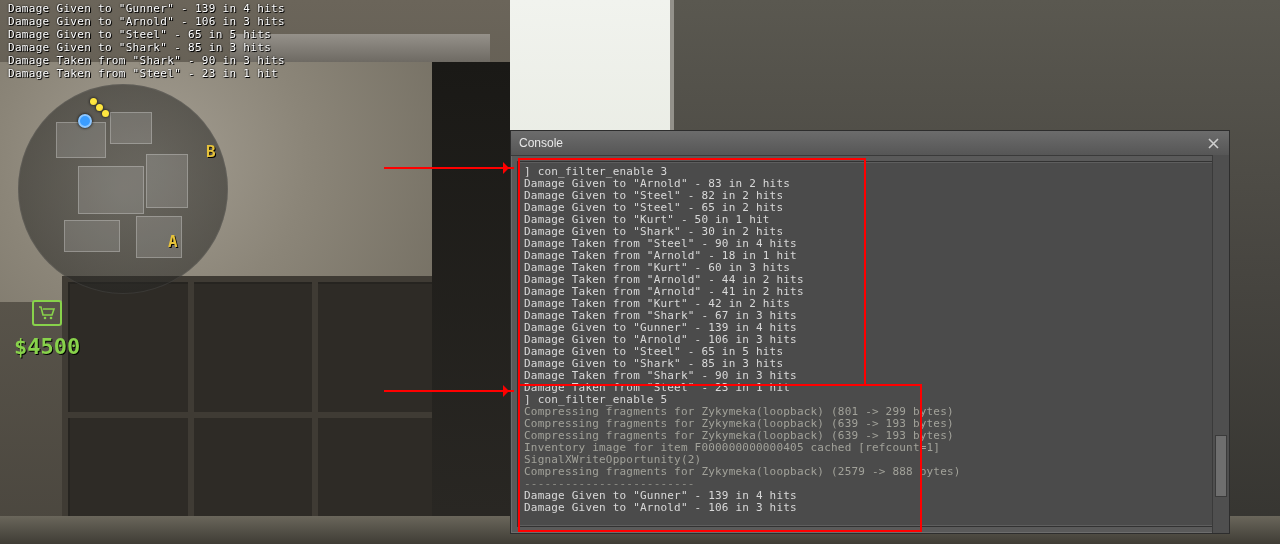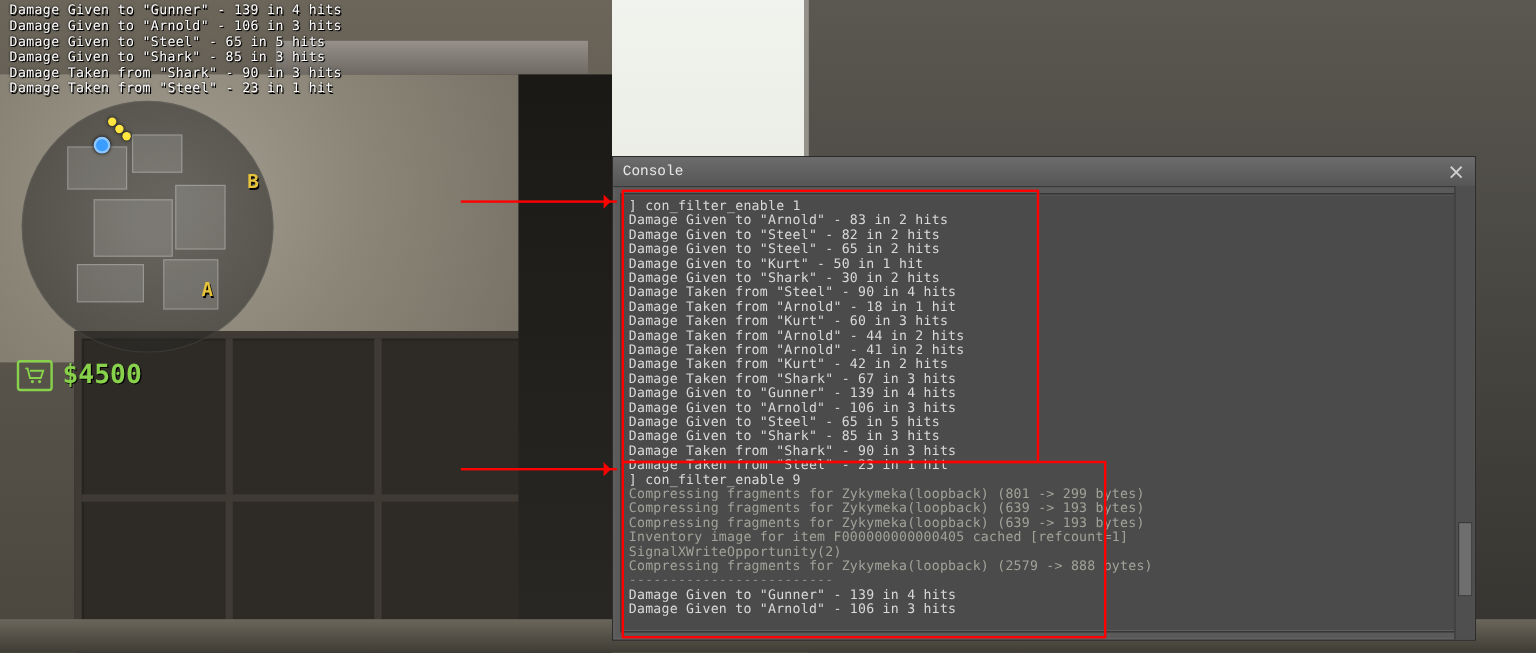--- a/index.html
+++ b/index.html
@@ -27,40 +27,40 @@
     background:linear-gradient(180deg,#6a665b,#3f3c35);}
   .mid-gap{position:absolute;left:510px;top:0;width:160px;height:544px;
     background:linear-gradient(180deg,#f1f3ee 0%,#e3e6dc 55%,#b5b8ac 56%,#6c6a60 100%);}
   .right-wall{position:absolute;left:670px;top:0;right:0;height:544px;
     background:linear-gradient(180deg,#5a5850 0%,#474540 50%,#353430 100%);}
   .right-edge{position:absolute;left:670px;top:0;width:4px;height:544px;background:#93918a;}
 
   
   .hud-feed{position:absolute;left:8px;top:2px;color:#ffffff;text-shadow:1px 1px 0 #000,0 0 2px #000;line-height:13px;letter-spacing:.3px;}
   
-  .money{position:absolute;left:14px;top:300px;display:flex;align-items:flex-start;gap:8px;color:#88d24b;font-size:22px;font-weight:bold;text-shadow:1px 1px 0 #000;}
+  .money{position:absolute;left:14px;top:300px;display:flex;align-items:center;gap:8px;color:#88d24b;font-size:22px;font-weight:bold;text-shadow:1px 1px 0 #000;flex-direction:column;}
   .cart-icon{display:flex;flex-direction:column;align-items:center;justify-content:center;width:26px;height:22px;border:2px solid #88d24b;border-radius:3px;position:relative;}
   .cart-icon svg{display:block}
 
   
   .minimap-wrap{position:absolute;left:18px;top:84px;width:210px;height:210px;}
   .minimap{width:100%;height:100%;border-radius:50%;position:relative;
     background:radial-gradient(circle at 50% 50%, rgba(60,60,56,.55) 0%, rgba(30,30,28,.55) 100%);
     box-shadow:inset 0 0 0 1px rgba(150,150,150,.15);overflow:hidden;}
   .mm-block{position:absolute;background:rgba(255,255,255,.14);border:1px solid rgba(255,255,255,.25);}
   .site-label{position:absolute;font-weight:bold;font-size:16px;color:#e6c23a;text-shadow:1px 1px 0 #000;}
   .mm-player{position:absolute;width:7px;height:7px;border-radius:50%;background:#ffe640;box-shadow:0 0 3px #000;}
   .mm-player.me{width:10px;height:10px;border:2px solid #8ec7ff;background:#3b9dff;}
 
   
   .console{position:absolute;left:510px;top:130px;right:50px;height:402px;
     background:#5a5a5a;border:1px solid #2d2d2d;box-shadow:0 0 0 1px #6d6d6d inset;}
   .console-titlebar{height:24px;background:linear-gradient(180deg,#6c6c6c,#565656);
     border-bottom:1px solid #3a3a3a;color:#e8e8e8;font-size:12px;display:flex;align-items:center;
-    padding:0 8px;font-family:Liberation Mono, monospace;}
+    padding:0 8px;font-family:Liberation Sans, sans-serif;}
   .console-titlebar .title{flex:1}
   .console-close{width:16px;height:16px;display:flex;align-items:center;justify-content:center;
     color:#cfcfcf;cursor:pointer;}
   .console-body{position:absolute;left:6px;right:6px;top:30px;bottom:6px;
     background:#4b4b4b;border:1px solid #323232;box-shadow:inset 0 0 0 1px #5e5e5e;
     color:#d9d9d9;padding:4px 6px;line-height:12px;letter-spacing:.2px;overflow:hidden;}
   .cmd{color:#d9d9d9}
   .dim{color:#a2a29a}
   .dash{color:#8f8f88}
 
@@ -133,42 +133,42 @@
 <div class="console">
   <div class="console-titlebar">
     <span class="title">Console</span>
     <span class="console-close">
       <svg width="11" height="11" viewBox="0 0 11 11">
           <path d="M1 1l9 9M10 1l-9 9" stroke="#cfcfcf" stroke-width="1.6"></path>
         </svg>
     </span>
   </div>
   <div class="console-body">
-    <div class="cmd">] con_filter_enable 1</div>
+    <div class="cmd">] con_filter_enable 3</div>
     <div id="b1">
         <div>Damage Given to "Arnold" - 83 in 2 hits</div>
         <div>Damage Given to "Steel" - 82 in 2 hits</div>
         <div>Damage Given to "Steel" - 65 in 2 hits</div>
         <div>Damage Given to "Kurt" - 50 in 1 hit</div>
         <div>Damage Given to "Shark" - 30 in 2 hits</div>
         <div>Damage Taken from "Steel" - 90 in 4 hits</div>
         <div>Damage Taken from "Arnold" - 18 in 1 hit</div>
         <div>Damage Taken from "Kurt" - 60 in 3 hits</div>
         <div>Damage Taken from "Arnold" - 44 in 2 hits</div>
         <div>Damage Taken from "Arnold" - 41 in 2 hits</div>
         <div>Damage Taken from "Kurt" - 42 in 2 hits</div>
         <div>Damage Taken from "Shark" - 67 in 3 hits</div>
         <div>Damage Given to "Gunner" - 139 in 4 hits</div>
         <div>Damage Given to "Arnold" - 106 in 3 hits</div>
         <div>Damage Given to "Steel" - 65 in 5 hits</div>
         <div>Damage Given to "Shark" - 85 in 3 hits</div>
         <div>Damage Taken from "Shark" - 90 in 3 hits</div>
         <div>Damage Taken from "Steel" - 23 in 1 hit</div>
       </div>
-    <div class="cmd">] con_filter_enable 9</div>
+    <div class="cmd">] con_filter_enable 5</div>
     <div id="b2dim">
         <div class="dim">Compressing fragments for Zykymeka(loopback) (801 -&gt; 299 bytes)</div>
         <div class="dim">Compressing fragments for Zykymeka(loopback) (639 -&gt; 193 bytes)</div>
         <div class="dim">Compressing fragments for Zykymeka(loopback) (639 -&gt; 193 bytes)</div>
         <div class="dim">Inventory image for item F000000000000405 cached [refcount=1]</div>
         <div class="dim">SignalXWriteOpportunity(2)</div>
         <div class="dim">Compressing fragments for Zykymeka(loopback) (2579 -&gt; 888 bytes)</div>
       </div>
     <div class="dash">-------------------------</div>
     <div id="b2g">

